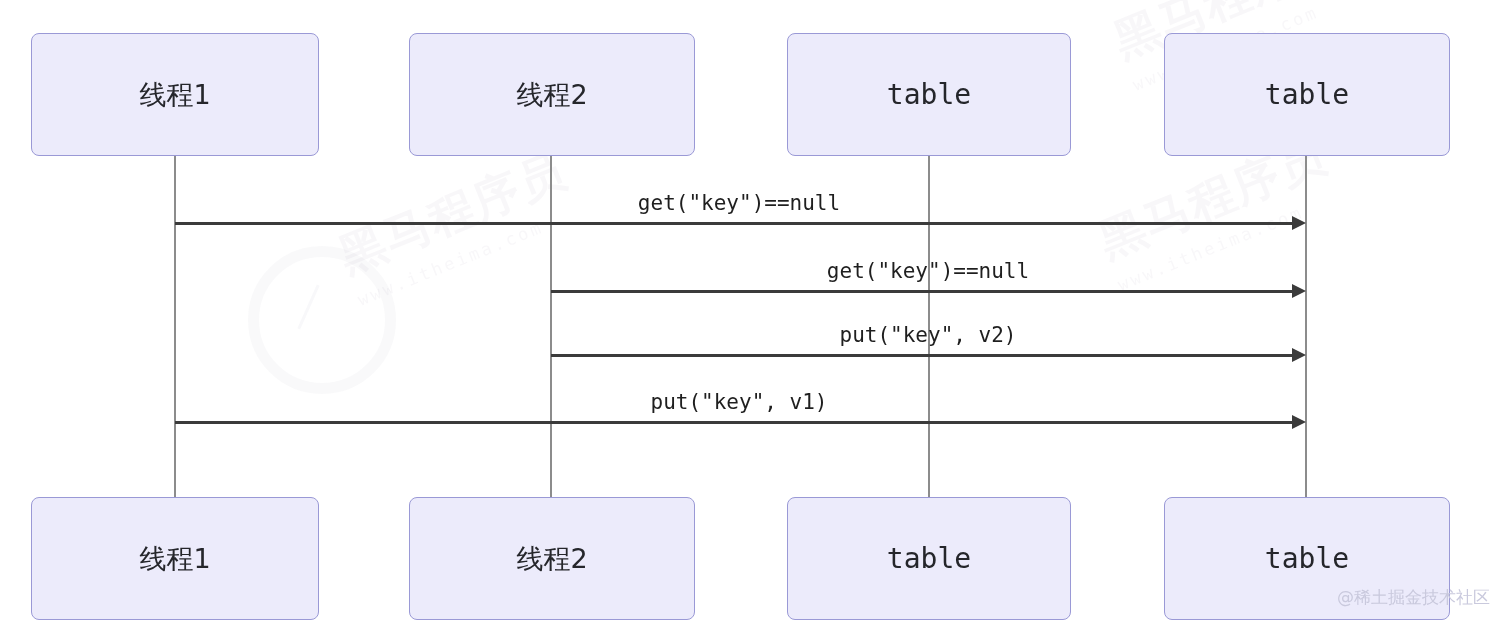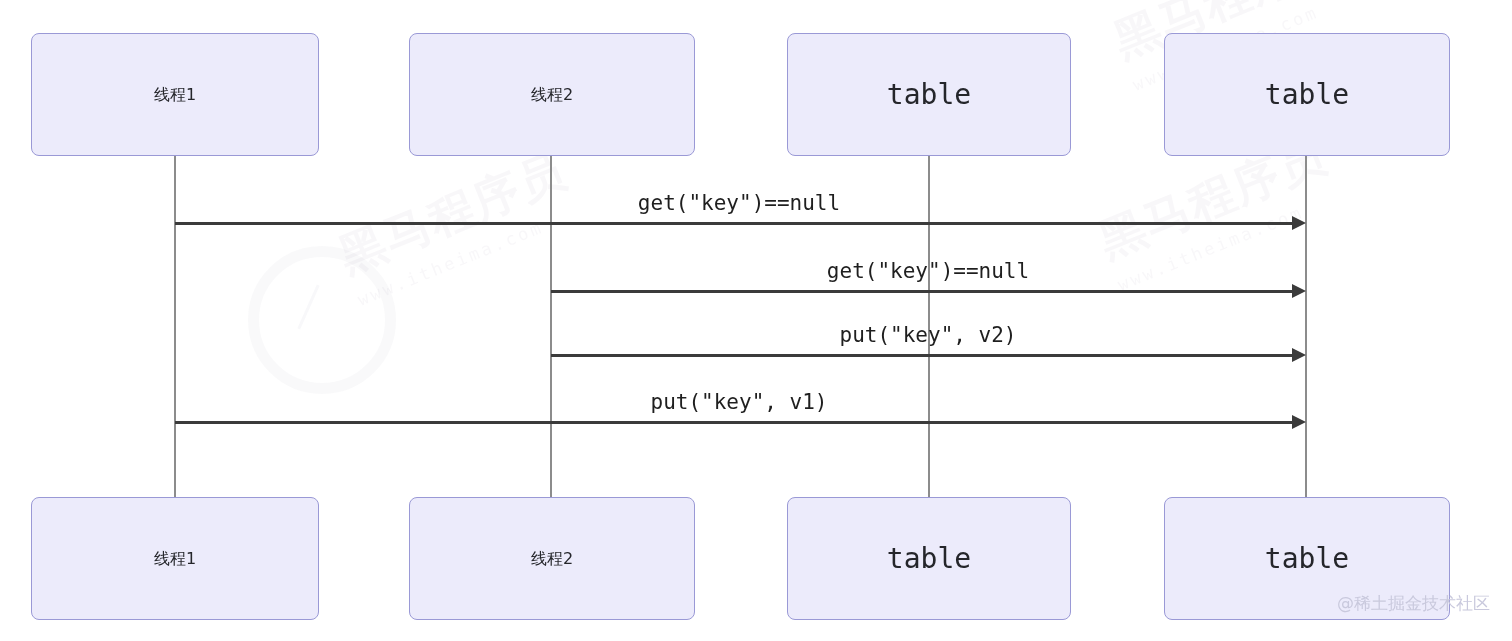--- a/index.html
+++ b/index.html
@@ -32,21 +32,21 @@
   }
   .participant-label {
     font-family: "DejaVu Sans Mono", "Liberation Mono", monospace;
     font-size: 28px;
     color: #25262b;
     line-height: 1;
     white-space: nowrap;
   }
   .participant-label.cjk {
     font-family: "DejaVu Sans", "Liberation Sans", sans-serif;
-    font-size: 16px;
+    font-size: 27px;
   }
 
   
   .lifeline {
     position: absolute;
     width: 2px;
     background: #8c8c8c;
     z-index: 1;
   }
 
@@ -123,21 +123,21 @@
   .watermark-diagonal .wm-sub {
     display: block;
     font-family: "DejaVu Sans Mono", "Liberation Mono", monospace;
     font-size: 17px;
     letter-spacing: 3px;
     margin-top: 4px;
   }
   .watermark-credit {
     position: absolute;
     right: 22px;
-    bottom: 26px;
+    bottom: 32px;
     font-family: "DejaVu Sans", "Liberation Sans", sans-serif;
     font-size: 17px;
     color: #c9c9dd;
     white-space: nowrap;
     z-index: 5;
   }
 </style>
 </head>
 <body>
 

